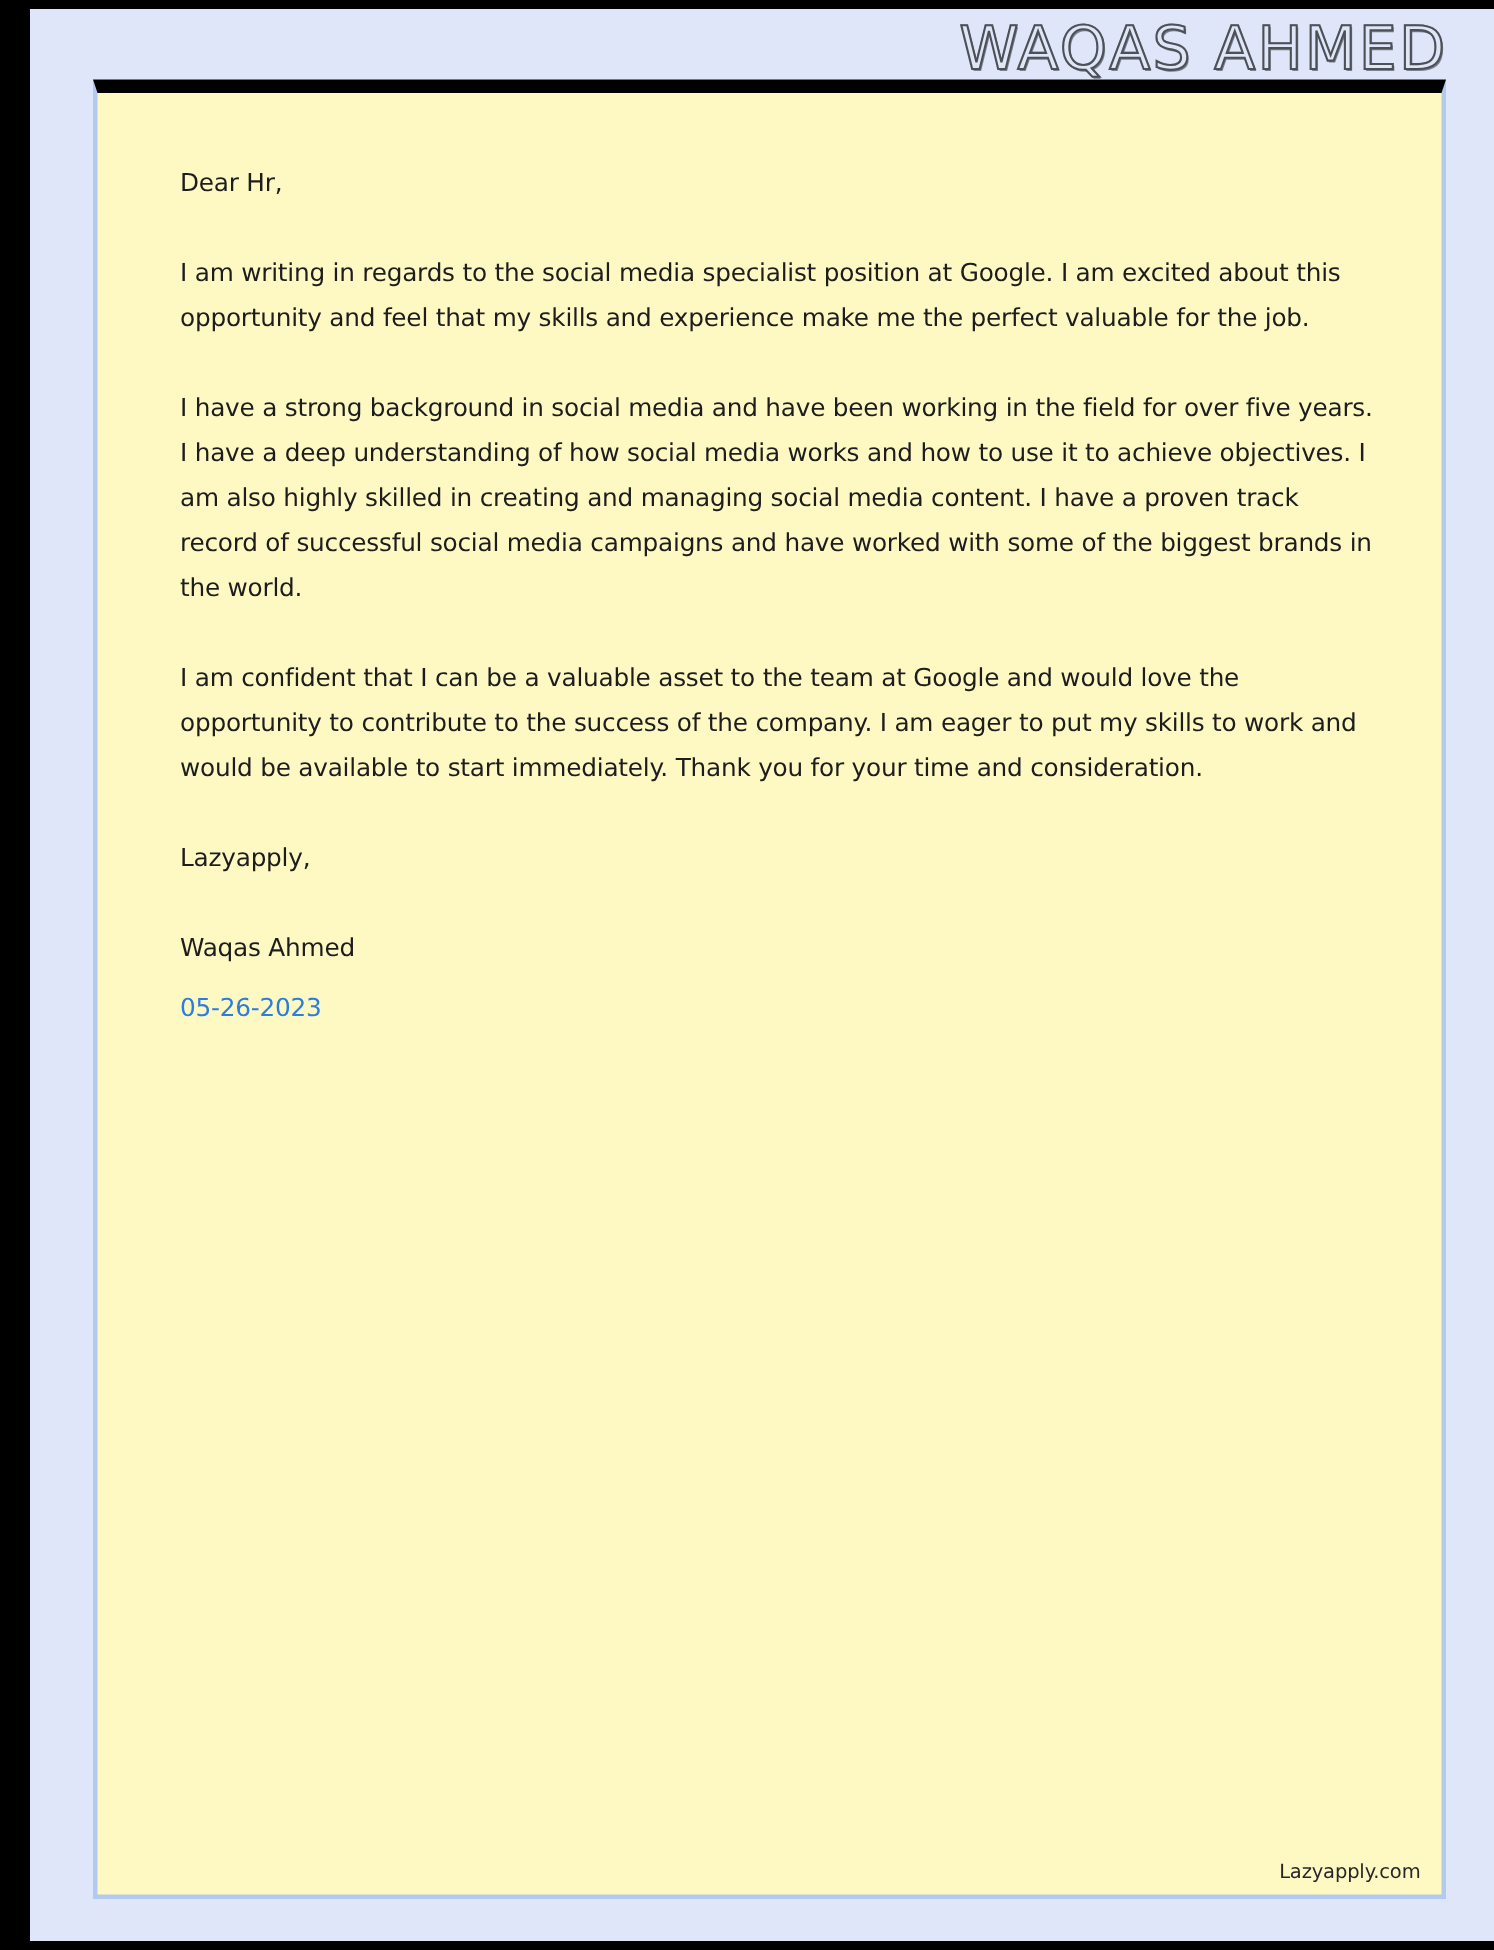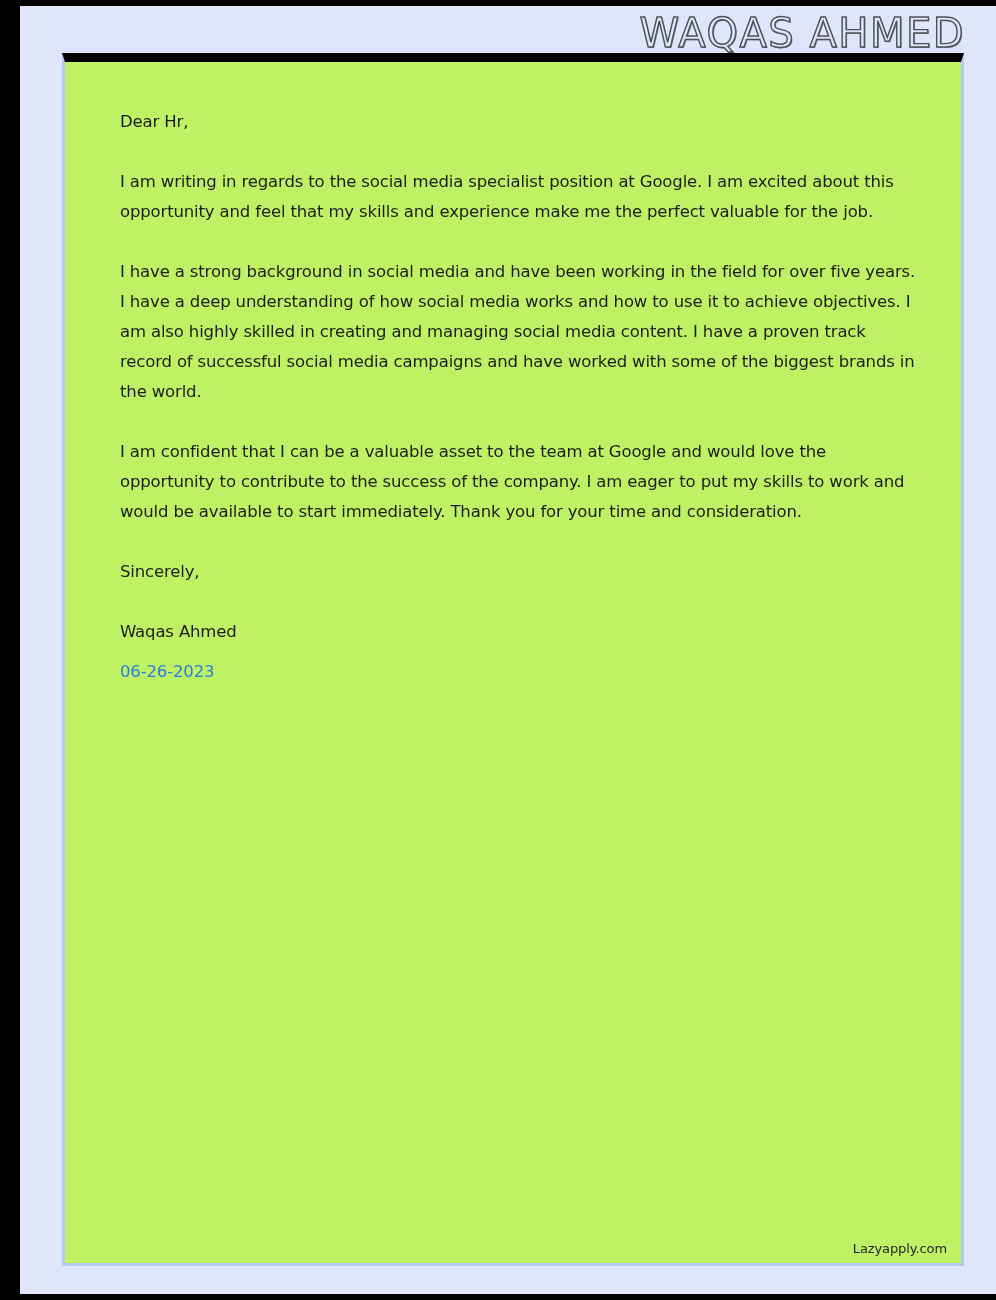--- a/index.html
+++ b/index.html
@@ -50,21 +50,21 @@
     white-space: nowrap;
   }
 
   
   .content-card {
     position: absolute;
     left: 42px;
     top: 47px;
     width: 902px;
     height: 1213px;
-    background: #bef264;
+    background: #fef9c3;
     border-left: 3px solid #b3c9ef;
     border-right: 3px solid #b3c9ef;
     border-bottom: 3px solid #b3c9ef;
     border-top: 9px solid #000000;
     box-sizing: border-box;
   }
 
   .letter-body {
     position: absolute;
     left: 55px;
@@ -123,25 +123,25 @@
     <div class="letter-body">
 
       <p class="salutation">Dear Hr,</p>
 
       <p class="letter-para">I am writing in regards to the social media specialist position at Google. I am excited about this opportunity and feel that my skills and experience make me the perfect valuable for the job.</p>
 
       <p class="letter-para">I have a strong background in social media and have been working in the field for over five years. I have a deep understanding of how social media works and how to use it to achieve objectives. I am also highly skilled in creating and managing social media content. I have a proven track record of successful social media campaigns and have worked with some of the biggest brands in the world.</p>
 
       <p class="letter-para">I am confident that I can be a valuable asset to the team at Google and would love the opportunity to contribute to the success of the company. I am eager to put my skills to work and would be available to start immediately. Thank you for your time and consideration.</p>
 
-      <p class="closing">Sincerely,</p>
+      <p class="closing">Lazyapply,</p>
 
       <p class="signer">Waqas Ahmed</p>
 
-      <p class="letter-date">06-26-2023</p>
+      <p class="letter-date">05-26-2023</p>
 
     </div>
 
     <div class="card-footer">Lazyapply.com</div>
 
   </div>
 
 </div>
 
 </body></html>

